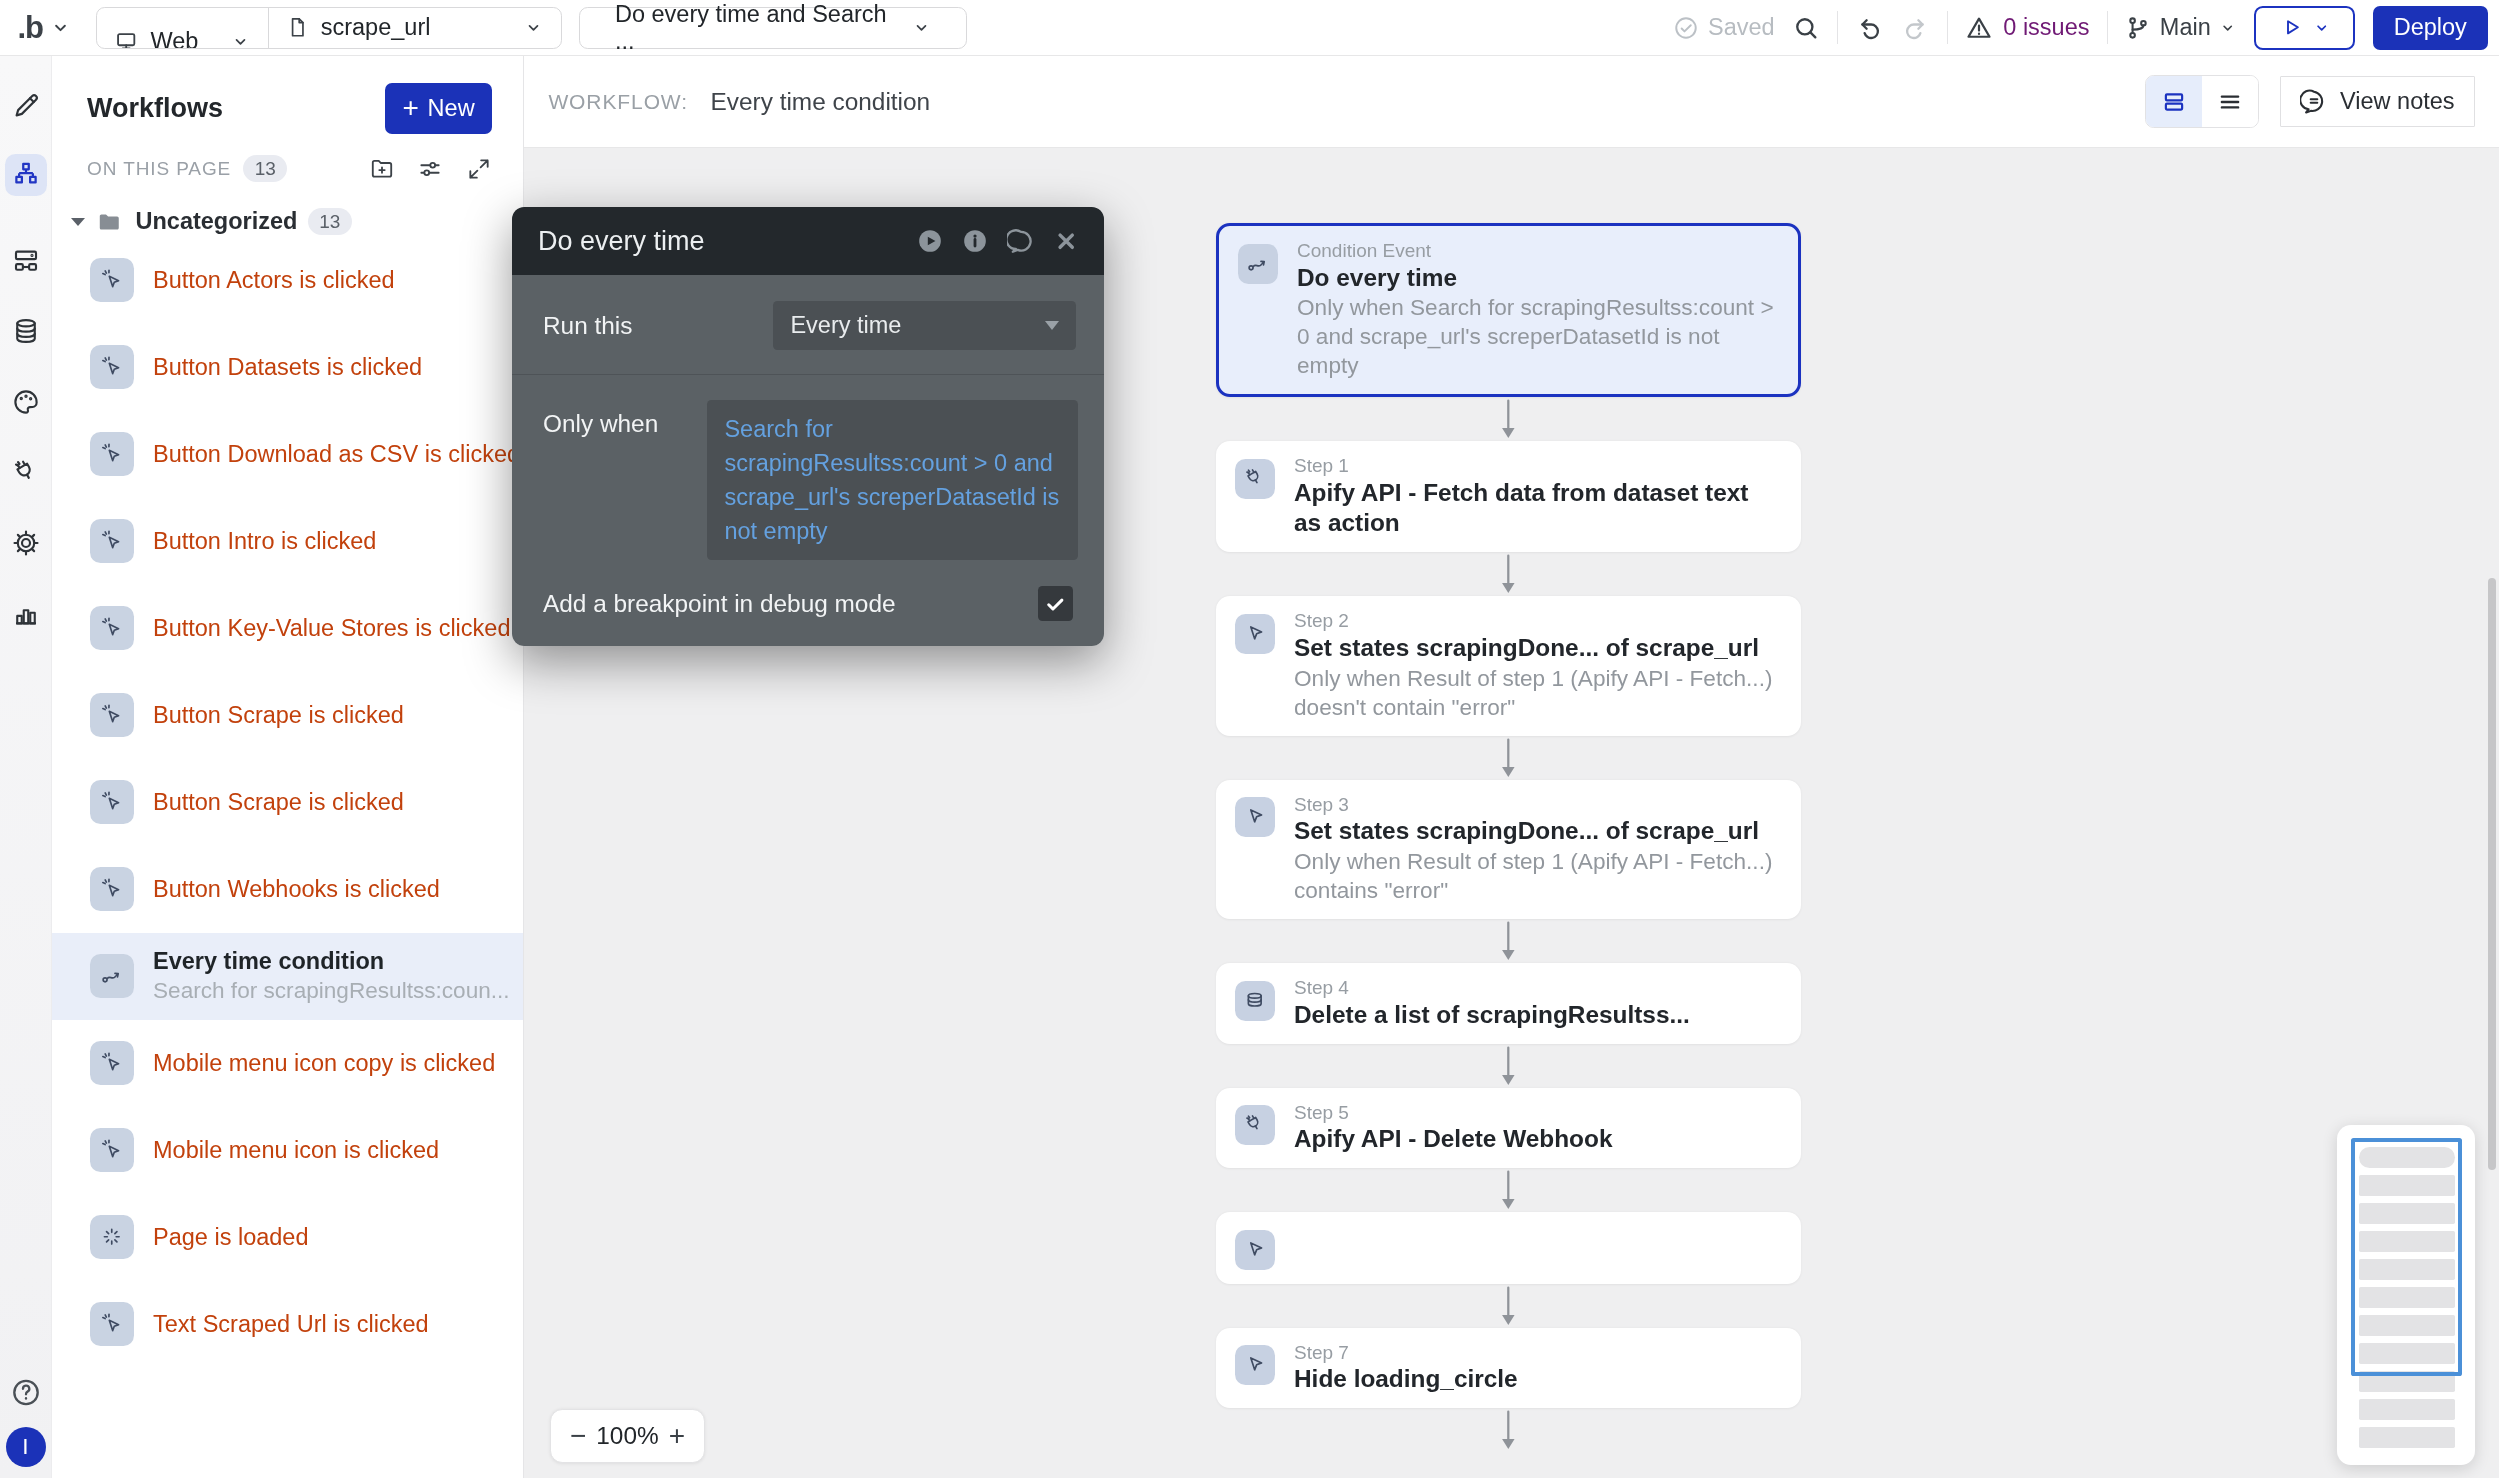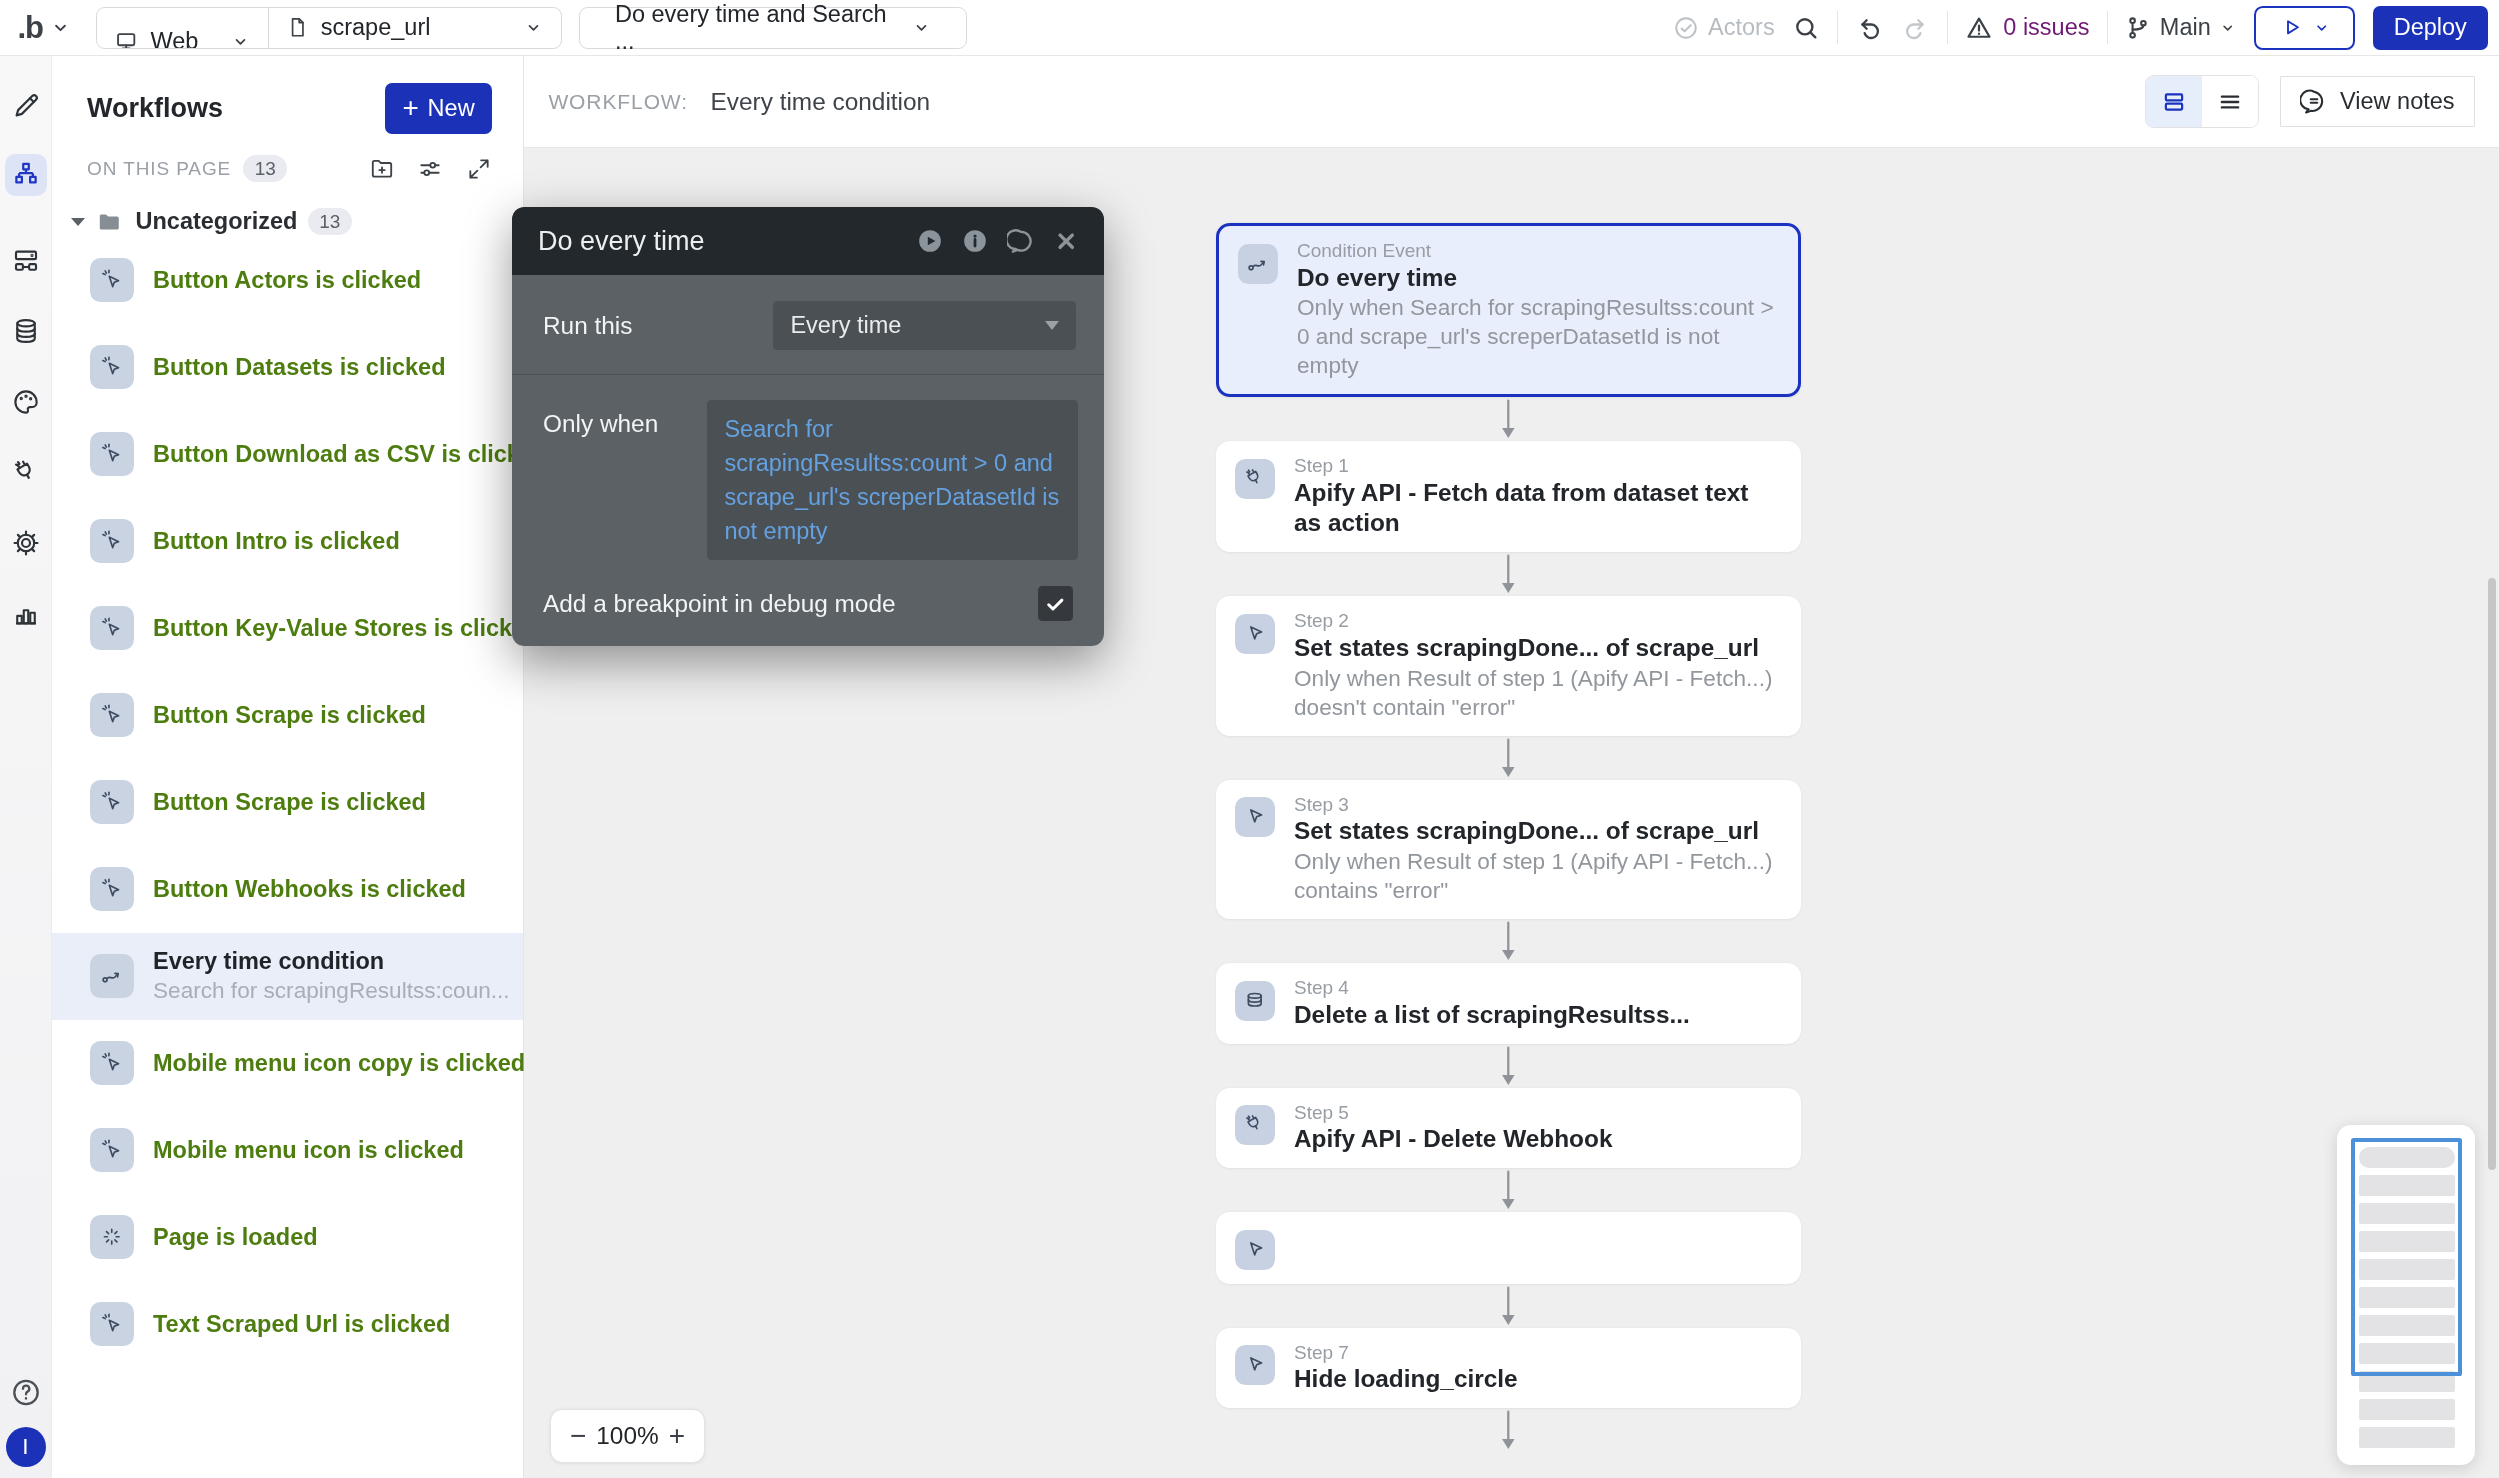--- a/index.html
+++ b/index.html
@@ -51,21 +51,21 @@
   .badge{background:#e9ebf1;color:#5a6068;font-size:19px;border-radius:870px;padding:2.6px 11.3px;}
   .onpage-icons{margin-left:auto;display:flex;align-items:center;gap:22.6px;}
   .tree-row{margin-top:22.6px;height:30px;display:flex;align-items:center;padding:0 19px;gap:10.5px;}
   .caret-down{width:0;height:0;border-left:7px solid transparent;border-right:7px solid transparent;border-top:8.7px solid #5a6068;}
   .tree-name{font-size:23.5px;font-weight:bold;color:#2a2e33;margin-left:3.5px;}
   .wf-list{margin-top:0;}
   .wf-item{height:87px;display:flex;align-items:center;padding:0 21px 0 38px;cursor:pointer;}
   .wf-item.selected{background:#e9eef9;}
   .wf-item-icon{width:44px;height:44px;border-radius:10.5px;background:#c9d3e2;flex:none;
                 display:flex;align-items:center;justify-content:center;margin-right:19px;}
-  .wf-item-label{font-size:23.5px;font-weight:700;color:#4d7c0f;white-space:nowrap;}
+  .wf-item-label{font-size:23.5px;font-weight:400;color:#c2410c;white-space:nowrap;}
   .wf-item.selected .wf-item-label{color:#1f2428;font-weight:bold;}
   .wf-item-sub{font-size:22.6px;color:#a8aeb4;margin-top:3.5px;white-space:nowrap;}
 
   
   .canvas{position:absolute;left:524px;top:56px;width:1975px;height:1423px;background:#fff;}
   .canvas-header{height:92px;display:flex;align-items:center;padding:0 24.4px;border-bottom:0.9px solid #e7e7e8;}
   .wf-label{font-size:21px;color:#9aa0a6;letter-spacing:0.9px;margin-right:22.6px;}
   .wf-title{font-size:24.4px;color:#3f444a;}
   .header-right{margin-left:auto;display:flex;align-items:center;}
   .view-toggle{display:flex;border:1.7px solid #e2e2e4;border-radius:8.7px;overflow:hidden;background:#fff;}
@@ -180,21 +180,21 @@
     </div>
 
     <div class="top-right">
       <div class="saved">
         <span>
           <svg width="26" height="26" viewBox="0 0 24 24" stroke="#bcc1c6" fill="none" stroke-width="1.8" stroke-linecap="round" stroke-linejoin="round">
               <circle cx="12" cy="12" r="9"></circle>
               <path d="M8 12.5l2.6 2.6 5.8-5.7"></path>
             </svg>
         </span>
-        <span>Actors</span>
+        <span>Saved</span>
       </div>
       <span>
         <svg width="28" height="28" viewBox="0 0 24 24" stroke="#3a4046" fill="none" stroke-width="2" stroke-linecap="round">
             <circle cx="11" cy="11" r="6.5"></circle>
             <path d="M15.8 15.8L20 20"></path>
           </svg>
       </span>
       <div class="tb-divider"></div>
       <span>
         <svg width="28" height="28" viewBox="0 0 24 24" stroke="#3a4046" fill="none" stroke-width="2" stroke-linecap="round" stroke-linejoin="round">

